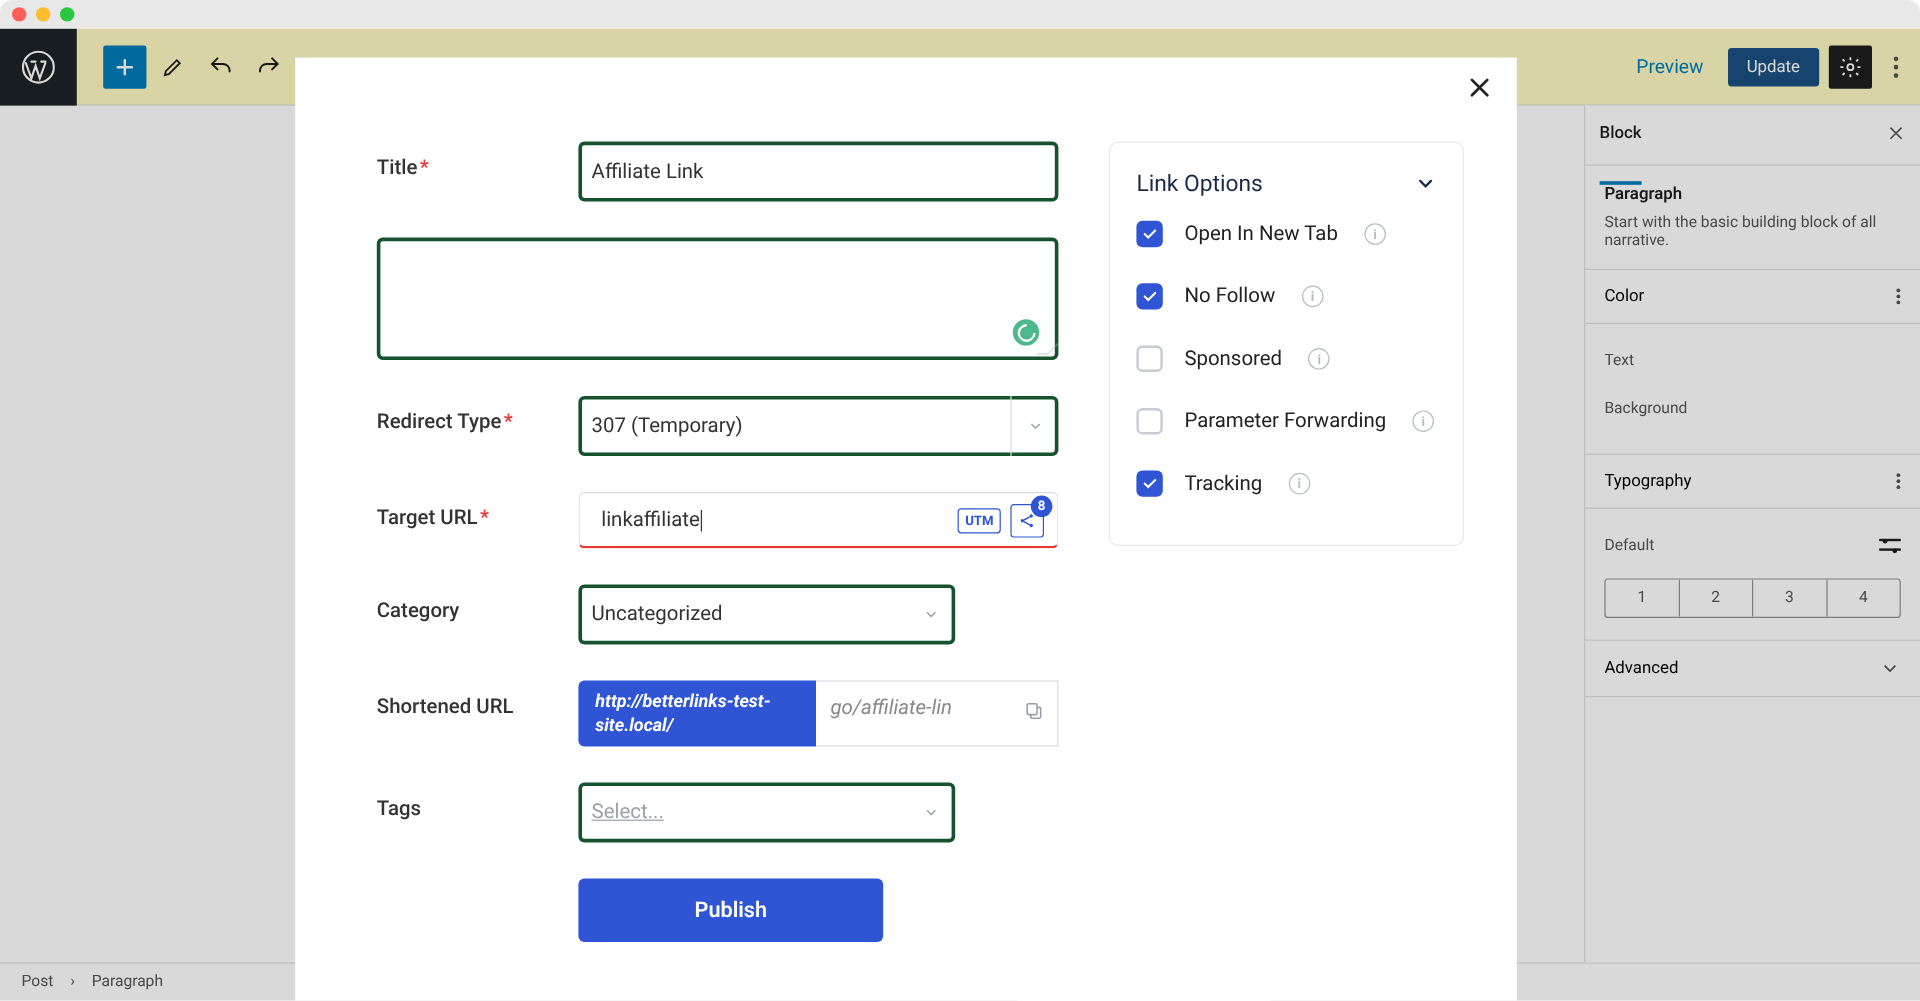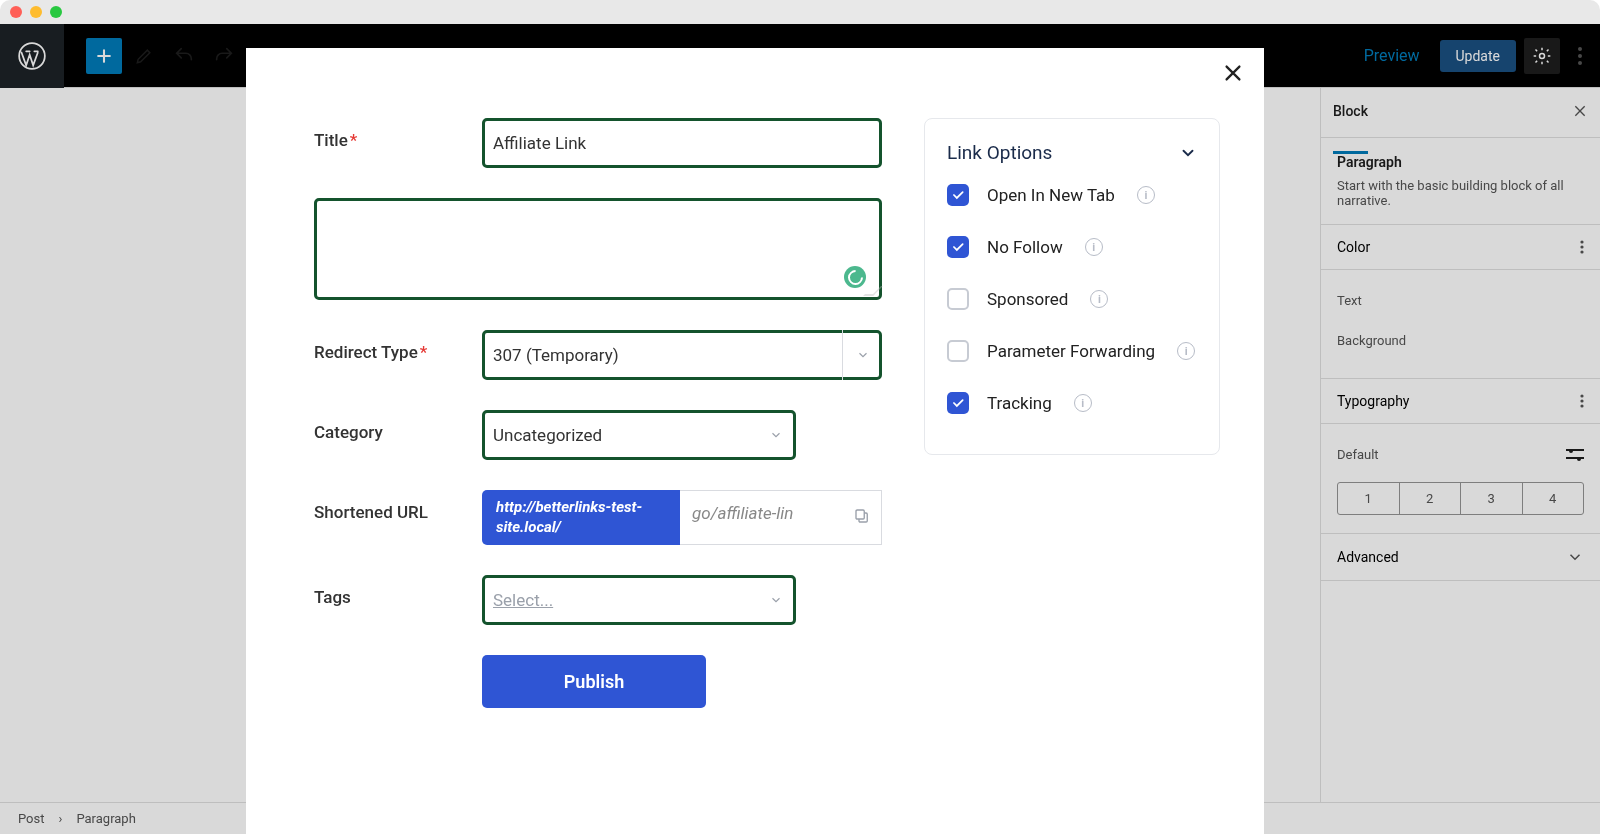--- a/index.html
+++ b/index.html
@@ -6,21 +6,21 @@
   body { width: 1600px; height: 834px; overflow: hidden; background: #fff; }
 
   
   .mac-chrome { height: 24px; background: #e8e8e8; display:flex; align-items:center; padding:0 10px; gap:8px; border-top-left-radius:10px; border-top-right-radius:10px;}
   .mac-dot { width:12px; height:12px; border-radius:50%; }
   .mac-dot.red{background:#ff5f57;} .mac-dot.yellow{background:#febc2e;} .mac-dot.green{background:#28c840;}
 
   
   .editor { position:relative; width:100%; height:810px; display:flex; flex-direction:column; }
 
-  .toolbar { height:64px; display:flex; align-items:center; justify-content:space-between; border-bottom:1px solid #e0e0e0; background:#000000; }
+  .toolbar { height:64px; display:flex; align-items:center; justify-content:space-between; border-bottom:1px solid #e0e0e0; background:#fef9c3; }
   .tb-left { display:flex; align-items:center; height:100%; }
   .wp-logo { width:64px; height:64px; background:#1d2327; display:flex; align-items:center; justify-content:center; }
   .wp-logo svg { width:28px; height:28px; }
   .add-btn { width:36px; height:36px; background:#007cba; display:flex; align-items:center; justify-content:center; margin-left:22px; border-radius:2px;}
   .tool-icon { width:36px; height:36px; display:flex; align-items:center; justify-content:center; margin-left:4px; color:#1e1e1e;}
   .tb-right { display:flex; align-items:center; gap:8px; padding-right:8px; }
   .tb-right .txt-btn { padding:8px 12px; color:#007cba; }
   .update-btn { background:#1a5082; color:#fff; padding:8px 16px; border-radius:3px; font-size:14px;}
   .gear-btn { width:36px; height:36px; background:#1e1e1e; display:flex; align-items:center; justify-content:center; border-radius:2px;}
   .more-btn { width:24px; height:36px; display:flex; align-items:center; justify-content:center; color:#555; }
@@ -73,21 +73,21 @@
   .utm { position:absolute; right:48px; top:50%; transform:translateY(-50%); border:1.5px solid #2f55d4; color:#2f55d4; font-size:11px; font-weight:700; padding:3px 5px; border-radius:3px;}
   .share-btn{ position:absolute; right:12px; top:50%; transform:translateY(-50%); width:28px; height:28px; border:1.5px solid #2f55d4; border-radius:3px; display:flex; align-items:center; justify-content:center;}
   .share-badge{ position:absolute; top:-8px; right:-8px; width:18px; height:18px; background:#2f55d4; color:#fff; font-size:11px; font-weight:700; border-radius:50%; display:flex; align-items:center;justify-content:center;}
   .short-wrap{ display:flex; align-items:stretch;}
   .short-base{ background:#2f55d4; color:#fff; font-weight:700; font-style:italic; font-size:15px; padding:8px 14px; border-radius:5px 0 0 5px; line-height:1.3; max-width:198px;}
   .short-slug{ flex:1; border:1px solid #d9dbe0; border-left:none; padding:12px 44px 12px 12px; font-size:17px; font-style:italic; color:#888; position:relative;}
   .copy-icon{ position:absolute; right:10px; top:50%; transform:translateY(-50%); color:#9aa0aa;}
   .cat-select{ width:314px;}
   .tags-select{ width:314px;}
   .placeholder{ color:#9aa0aa;text-decoration:underline;}
-  .publish-btn{ width:224px; background:#2f55d4; color:#fff; font-size:18px; font-weight:600; border:none; padding:16px 0; border-radius:5px; margin-left:168px;}
+  .publish-btn{ width:254px; background:#2f55d4; color:#fff; font-size:18px; font-weight:600; border:none; padding:16px 0; border-radius:5px; margin-left:168px;}
 
   .col-right { width:296px; }
   .opt-card{ border:1px solid #e6e8ec; border-radius:8px; padding:22px 22px 10px;}
   .opt-head{ display:flex; justify-content:space-between; align-items:center; margin-bottom:20px;}
   .opt-head h3{ font-size:19px; font-weight:400; color:#1a2b4a;}
   .opt-row{ display:flex; align-items:center; gap:18px; margin-bottom:30px;}
   .chk{ width:22px; height:22px; border-radius:5px; display:flex; align-items:center; justify-content:center; flex-shrink:0;}
   .chk.on{ background:#2f55d4;}
   .chk.off{ border:2px solid #c7cbd3;}
   .opt-label{ font-size:17px; color:#222;}
@@ -254,20 +254,36 @@
           <div class="form-ctrl select-wrap">
             <div class="input">307 (Temporary)</div>
             <div class="caret">
                 <svg viewBox="0 0 24 24">
                   <path d="M6 9l6 6 6-6" stroke="#9aa0aa" stroke-width="2" fill="none"></path>
                 </svg>
               </div>
           </div>
         </div>
 
+        <div class="form-row">
+          <div class="form-label"><span>Target URL</span><span class="req">*</span></div>
+          <div class="form-ctrl target-inner">
+            <div class="target-input"><span>linkaffiliate</span><span class="cursor-caret"></span></div>
+            <div class="utm">UTM</div>
+            <div class="share-btn">
+              <svg width="16" height="16" viewBox="0 0 24 24">
+                  <circle cx="6" cy="12" r="2.2" fill="#2f55d4"></circle>
+                  <circle cx="17" cy="6" r="2.2" fill="#2f55d4"></circle>
+                  <circle cx="17" cy="18" r="2.2" fill="#2f55d4"></circle>
+                  <path d="M8 11l7-4M8 13l7 4" stroke="#2f55d4" stroke-width="1.8"></path>
+                </svg>
+              <div class="share-badge">8</div>
+            </div>
+          </div>
+        </div>
 
         <div class="form-row">
           <div class="form-label">Category</div>
           <div class="form-ctrl">
             <div class="select-wrap nobord cat-select">
               <div class="input">Uncategorized</div>
               <div class="caret">
                   <svg viewBox="0 0 24 24">
                     <path d="M6 9l6 6 6-6" stroke="#9aa0aa" stroke-width="2" fill="none"></path>
                   </svg>

